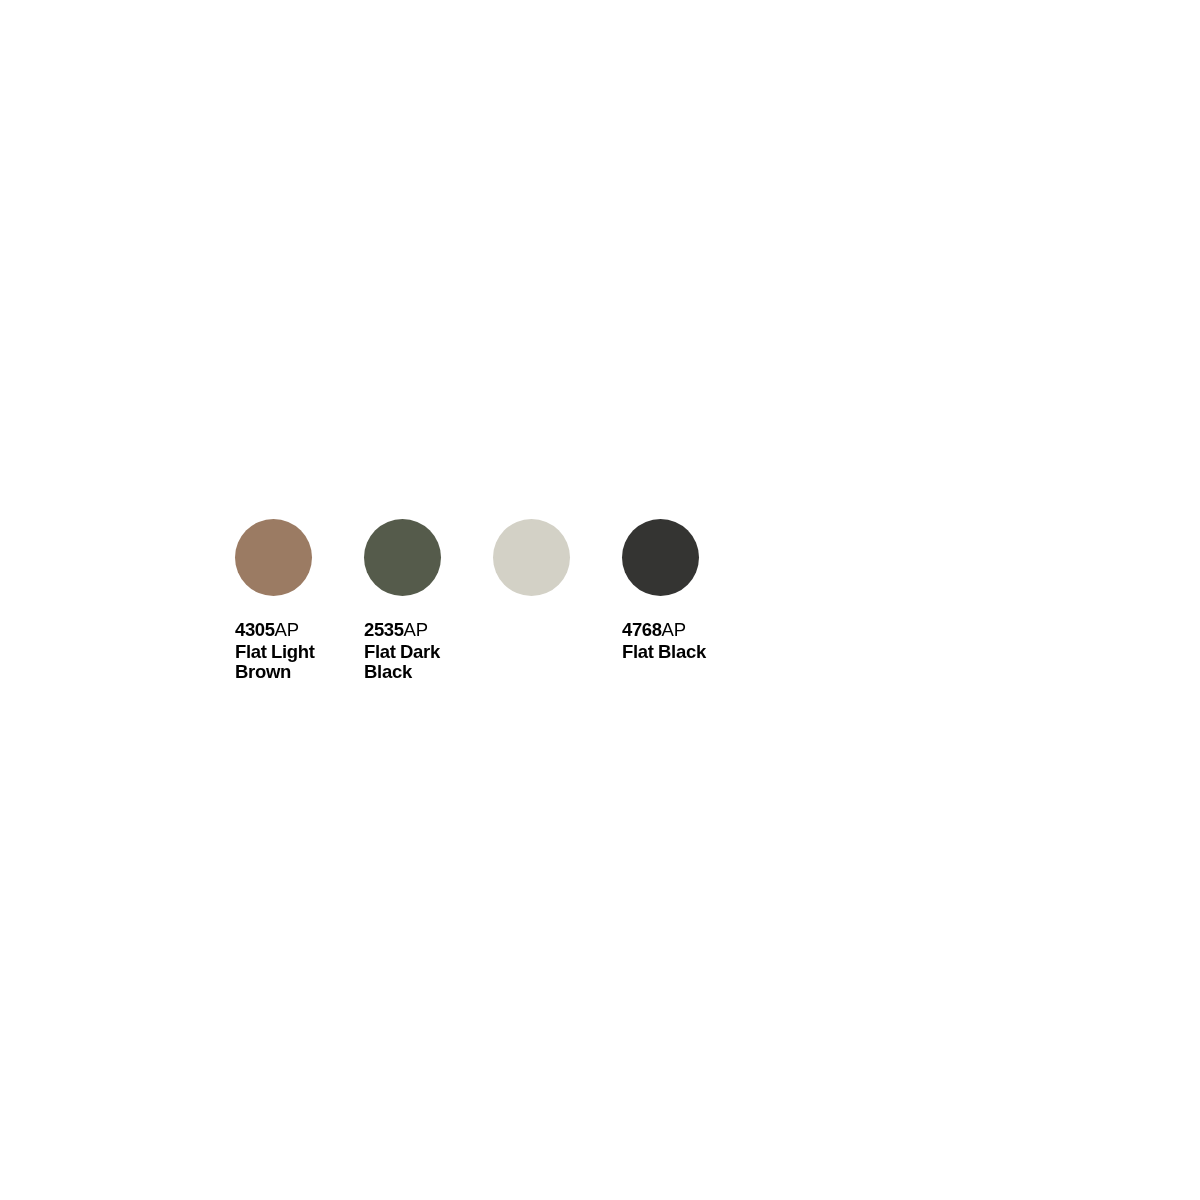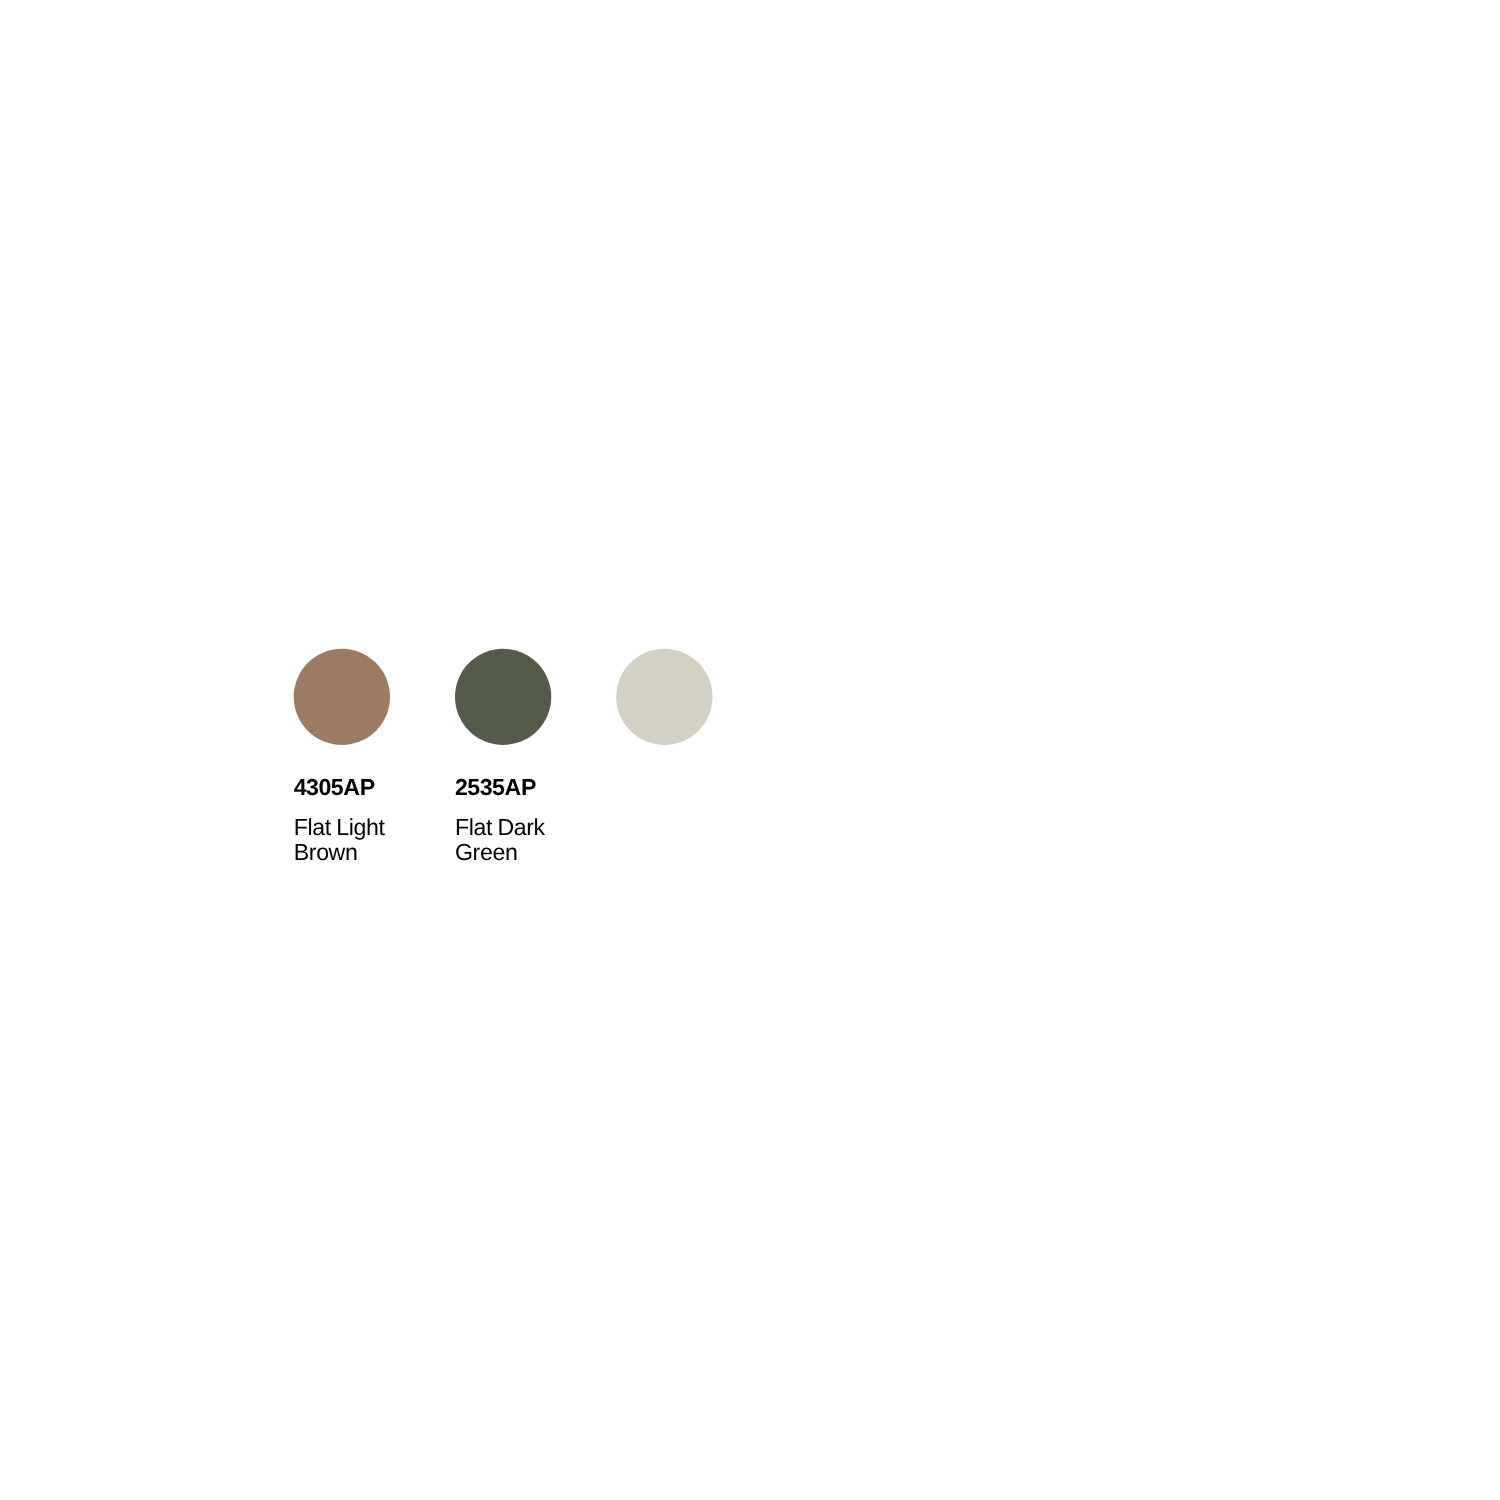--- a/index.html
+++ b/index.html
@@ -58,34 +58,34 @@
     font-weight: 400;
   }
 
   .swatch-code .code-num {
     font-weight: 700;
     font-stretch: condensed;
     letter-spacing: -0.4px;
   }
 
   .swatch-code .code-suffix {
-    font-weight: 700;
+    font-weight: 400;
     font-stretch: condensed;
     letter-spacing: -0.2px;
   }
 
   .swatch-name {
     font-size: 18.5px;
     line-height: 20.5px;
-    font-weight: 400;
+    font-weight: 700;
     font-stretch: condensed;
     color: #000000;
     letter-spacing: -0.3px;
     word-spacing: -0.5px;
-    margin-top: 11px;
+    margin-top: 1px;
   }
 </style>
 </head>
 <body style="background-color: rgb(255, 255, 255);">
 
 <div id="swatch-board">
   <div class="swatch-row">
 
     <div class="swatch-item">
       <span class="swatch-dot" style="background-color: rgb(155, 123, 99);"></span>
@@ -97,24 +97,33 @@
       </div>
     </div>
 
 
     <div class="swatch-item">
       <span class="swatch-dot" style="background-color: rgb(85, 91, 75);"></span>
       <div class="swatch-caption">
         <div class="swatch-code">
           <span class="code-num">2535</span><span class="code-suffix">AP</span>
         </div>
-        <div class="swatch-name">Flat Dark Green</div>
+        <div class="swatch-name">Flat Dark Black</div>
       </div>
     </div>
 
     <div class="swatch-item">
       <span class="swatch-dot" style="background-color: rgb(211, 209, 198);"></span>
     </div>
 
+    <div class="swatch-item">
+      <span class="swatch-dot" style="background-color: rgb(52, 52, 50);"></span>
+      <div class="swatch-caption">
+        <div class="swatch-code">
+          <span class="code-num">4768</span><span class="code-suffix">AP</span>
+        </div>
+        <div class="swatch-name">Flat Black</div>
+      </div>
+    </div>
 
 
   </div>
 </div>
 
 </body></html>

